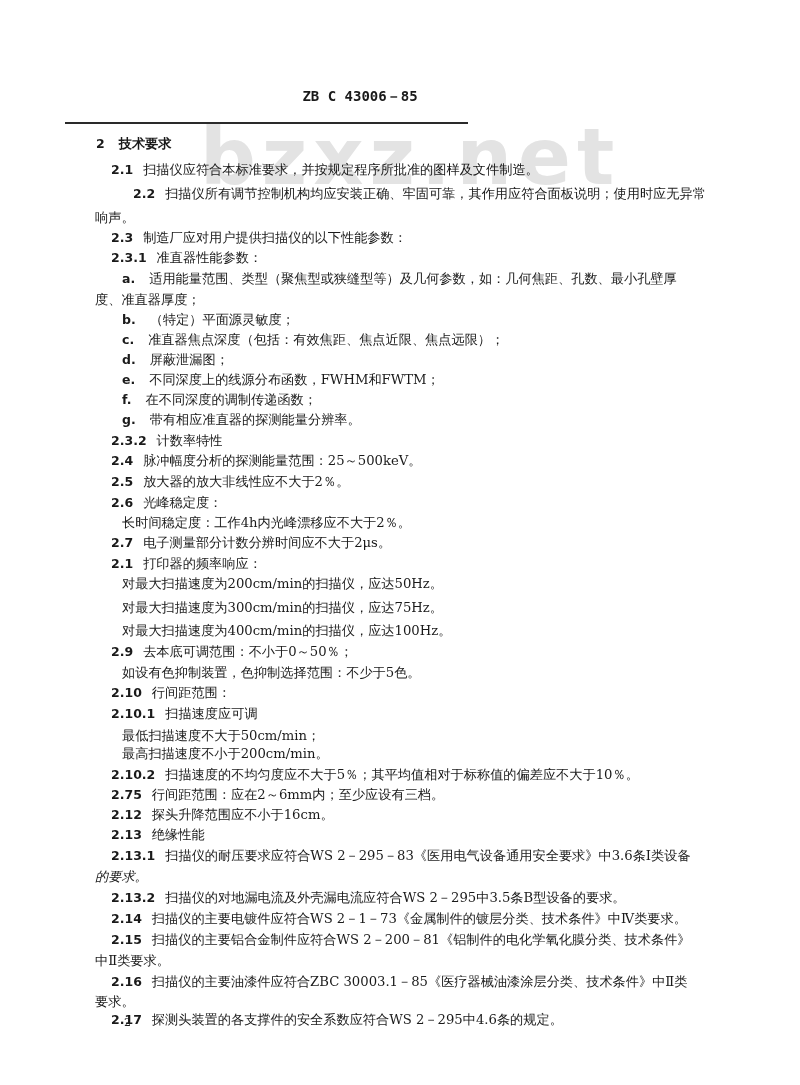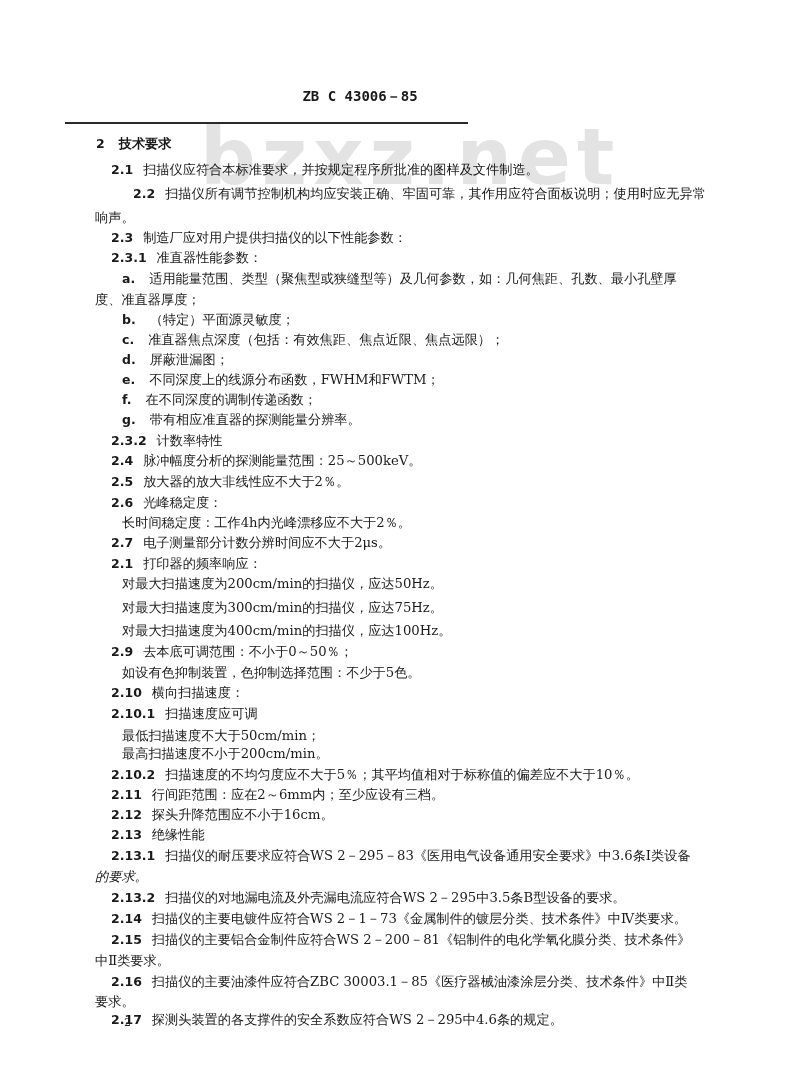--- a/index.html
+++ b/index.html
@@ -54,26 +54,26 @@
       <div class="line" style="left: 111px; top: 473px;"><span class="num">2.5</span><span>放大器的放大非线性应不大于2％。</span></div>
       <div class="line" style="left: 111px; top: 494px;"><span class="num">2.6</span><span>光峰稳定度：</span></div>
       <div class="line" style="left: 122px; top: 514px;"><span>长时间稳定度：工作4h内光峰漂移应不大于2％。</span></div>
       <div class="line" style="left: 111px; top: 534px; text-align: right;"><span class="num">2.7</span><span>电子测量部分计数分辨时间应不大于2μs。</span></div>
       <div class="line" style="left: 111px; top: 555px;"><span class="num">2.1</span><span>打印器的频率响应：</span></div>
       <div class="line" style="left: 122px; top: 575px;"><span>对最大扫描速度为200cm/min的扫描仪，应达50Hz。</span></div>
       <div class="line" style="left: 122px; top: 599px;"><span>对最大扫描速度为300cm/min的扫描仪，应达75Hz。</span></div>
       <div class="line" style="left: 122px; top: 622px;"><span>对最大扫描速度为400cm/min的扫描仪，应达100Hz。</span></div>
       <div class="line" style="left: 111px; top: 643px;"><span class="num">2.9</span><span>去本底可调范围：不小于0～50％；</span></div>
       <div class="line" style="left: 122px; top: 664px;"><span>如设有色抑制装置，色抑制选择范围：不少于5色。</span></div>
-      <div class="line" style="left: 111px; top: 684px;"><span class="num">2.10</span><span>横向扫描速度：</span></div>
+      <div class="line" style="left: 111px; top: 684px;"><span class="num">2.10</span><span>行间距范围：</span></div>
       <div class="line" style="left: 111px; top: 705px;"><span class="num">2.10.1</span><span>扫描速度应可调</span></div>
       <div class="line" style="left: 122px; top: 683px; margin-top: 44px;"><span>最低扫描速度不大于50cm/min；</span></div>
       <div class="line" style="left: 122px; top: 745px;"><span>最高扫描速度不小于200cm/min。</span></div>
       <div class="line" style="left: 111px; top: 766px;"><span class="num">2.10.2</span><span>扫描速度的不均匀度应不大于5％；其平均值相对于标称值的偏差应不大于10％。</span></div>
-      <div class="line" style="left: 111px; top: 786px;"><span class="num">2.11</span><span>行间距范围：应在2～6mm内；至少应设有三档。</span></div>
+      <div class="line" style="left: 111px; top: 786px;"><span class="num">2.75</span><span>行间距范围：应在2～6mm内；至少应设有三档。</span></div>
       <div class="line" style="left: 111px; top: 806px;"><span class="num">2.12</span><span>探头升降范围应不小于16cm。</span></div>
       <div class="line" style="left: 111px; top: 826px;"><span class="num">2.13</span><span>绝缘性能</span></div>
       <div class="line" style="left: 111px; top: 847px;"><span class="num">2.13.1</span><span>扫描仪的耐压要求应符合WS 2－295－83《医用电气设备通用安全要求》中3.6条I类设备</span></div>
       <div class="line" style="left: 95px; top: 868px; font-style: italic;"><span>的要求。</span></div>
       <div class="line" style="left: 111px; top: 889px;"><span class="num">2.13.2</span><span>扫描仪的对地漏电流及外壳漏电流应符合WS 2－295中3.5条B型设备的要求。</span></div>
       <div class="line" style="left: 111px; top: 910px;"><span class="num">2.14</span><span>扫描仪的主要电镀件应符合WS 2－1－73《金属制件的镀层分类、技术条件》中Ⅳ类要求。</span></div>
       <div class="line" style="left: 111px; top: 931px;"><span class="num">2.15</span><span>扫描仪的主要铝合金制件应符合WS 2－200－81《铝制件的电化学氧化膜分类、技术条件》</span></div>
       <div class="line" style="left: 95px; top: 952px;"><span>中Ⅱ类要求。</span></div>
       <div class="line" style="left: 111px; top: 973px;"><span class="num">2.16</span><span>扫描仪的主要油漆件应符合ZBC 30003.1－85《医疗器械油漆涂层分类、技术条件》中Ⅱ类</span></div>
       <div class="line" style="left: 95px; top: 993px;"><span>要求。</span></div>

